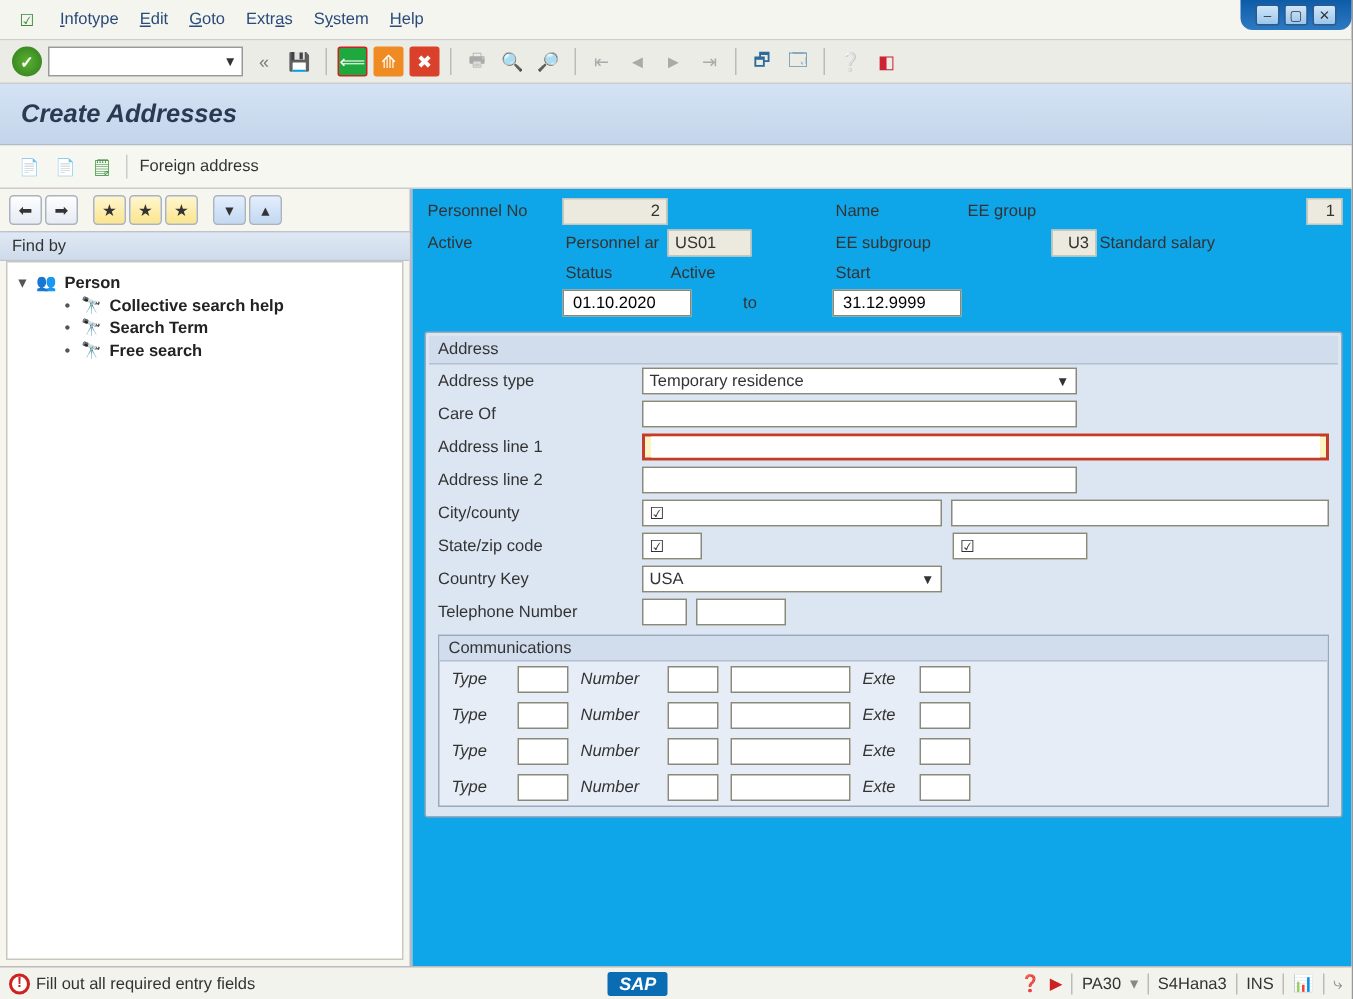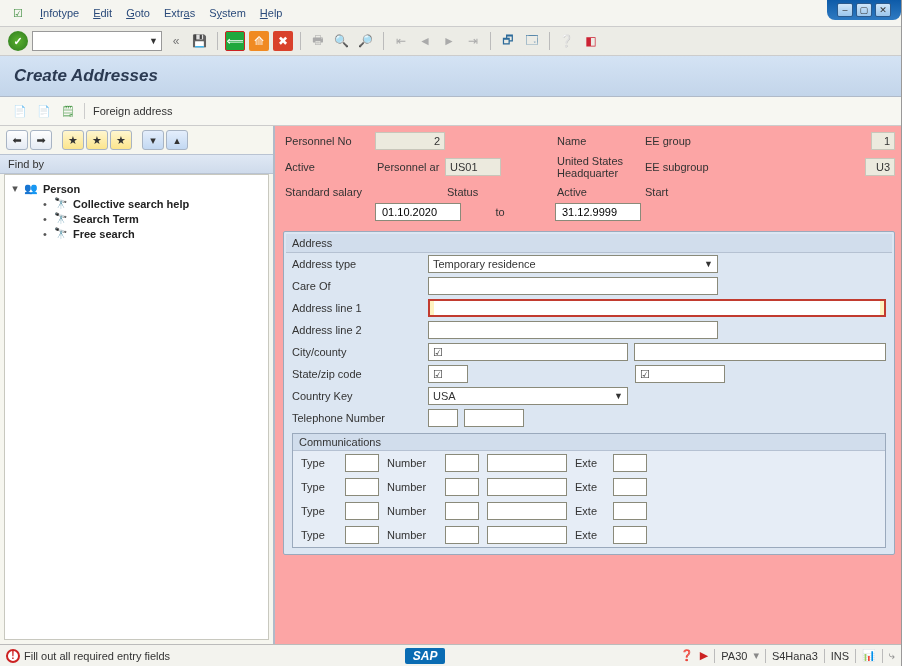--- a/index.html
+++ b/index.html
@@ -157,21 +157,21 @@
   .tree-row.child { padding-left: 30px; }
   .tree-row .bullet { color:#555; width:8px; text-align:center; }
   .tree-row .glyph { width:16px; text-align:center; }
   .tree-row .person-ic { color:#2e8a2e; }
   .tree-row .binoc { color:#3a6aa8; }
   .tree-label { color:#222;font-weight:bold; }
 
   
   .main {
     flex:1;
-    background:#fca5a5;
+    background:#0ea5e9;
     padding: 6px 6px 6px 8px;
     overflow:auto;
   }
   .info-grid {
     display:grid;
     grid-template-columns: 92px 70px 110px 88px 88px auto;
     row-gap: 3px;
     align-items:center;
     margin-bottom:10px;
   }
@@ -236,21 +236,21 @@
   }
   .comms-title {
     background:#d1ddec;
     padding:2px 6px;
     border-bottom:1px solid #b5c1d2;
   }
   .comm-row {
     display:flex; align-items:center; gap:8px;
     padding:3px 8px;
   }
-  .comm-row .clab { width:36px; }
+  .comm-row .clab { width:36px;font-style:italic; }
   .comm-inp { border:1px solid #8a8a7a; background:#fff; height:18px; }
 
   
   .statusbar {
     height:22px;
     border-top:1px solid #bbb;
     background:#f3f3ee;
     display:flex; align-items:center;
     padding:0 6px;
     gap:8px;
@@ -375,21 +375,20 @@
         <div class="lab">Personnel No</div>
         <div class="ro right" style="grid-column:2">2</div>
         <div></div>
         <div class="lab">Name</div>
 
         <div class="lab">EE group</div>
         <div class="ro right" style="width:24px;justify-self:end">1</div>
         <div class="lab">Active</div>
         <div class="lab">Personnel ar</div>
         <div class="ro" style="width:56px">US01</div>
-        <div class="lab">United States Headquarter</div>
 
         <div class="lab">EE subgroup</div>
         <div class="ro right" style="width:30px;justify-self:end">U3</div>
         <div class="lab">Standard salary</div>
         <div></div>
         <div class="lab">Status</div>
         <div class="lab">Active</div>
 
         <div class="lab">Start</div>
         <div class="inp" style="grid-column:2; width:86px; justify-self:start">

